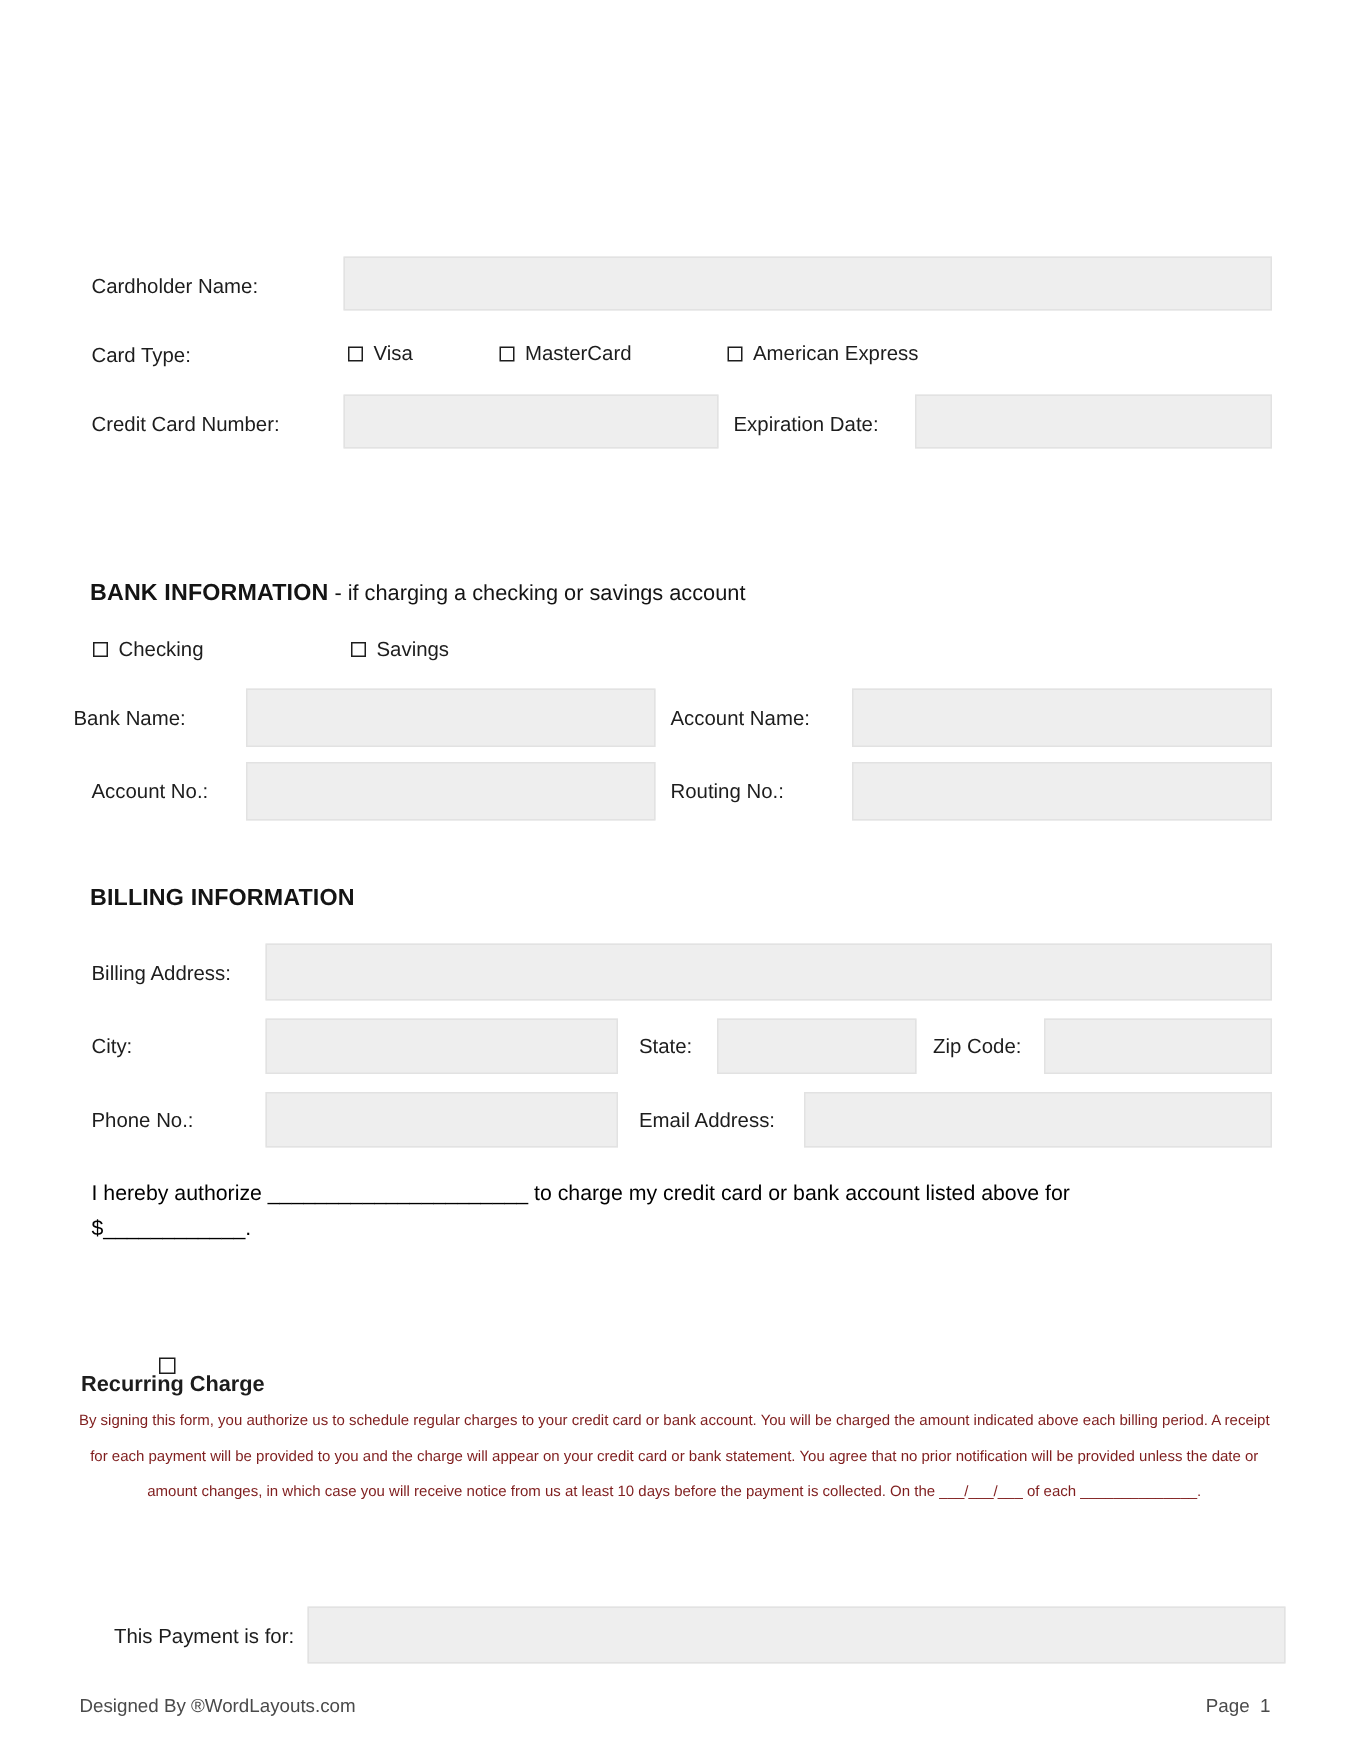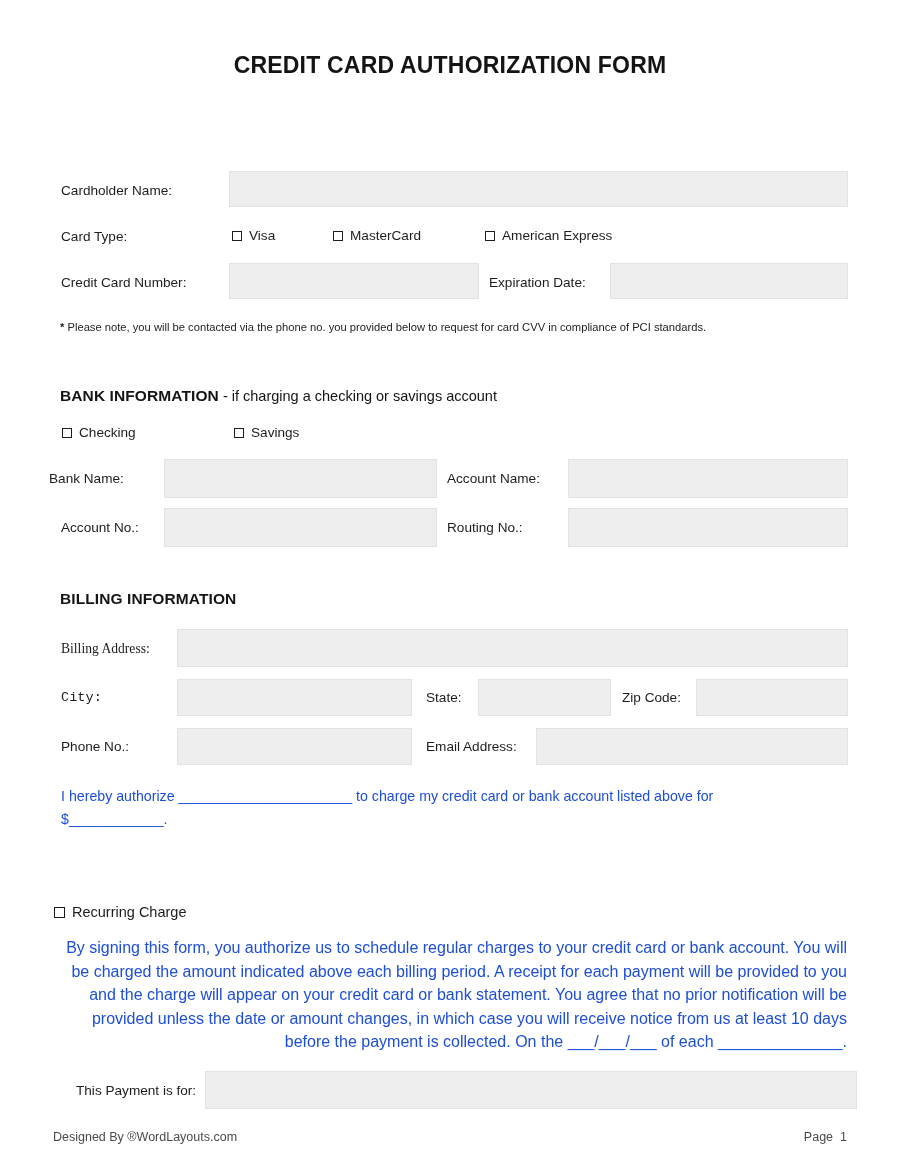--- a/index.html
+++ b/index.html
@@ -81,44 +81,44 @@
   }
   .checkitem .box {
     display: inline-block;
     width: 10px;
     height: 10px;
     border: 1.2px solid #1d1d1d;
     margin-right: 7px;
     background: #ffffff;
     flex: none;
   }
-  .checkitem.bold { font-weight: normal; font-size: 14.5px; }
+  .checkitem.bold { font-weight: bold; font-size: 14.5px; flex-direction: column; }
   .checkitem.bold .box { width: 11px; height: 11px; border-width: 1.4px; }
 
   
   .note {
     position: absolute;
     font-size: 11.2px;
     color: #242424;
     white-space: nowrap;
   }
   .note .star { font-weight: bold; }
 
   .para {
     position: absolute;
-    font-size: 16px;
+    font-size: 10px;
     line-height: 23.5px;
-    color: #1d4ed8;
-    text-align: right;
+    color: #7f1d1d;
+    text-align: center;
   }
 
   .plain-line {
     position: absolute;
     font-size: 14.2px;
-    color: #1d4ed8;
+    color: #000000;
     white-space: nowrap;
     line-height: 1;
   }
 
   
   .footer-left {
     position: absolute;
     left: 53px;
     top: 1130px;
     font-size: 12.5px;
@@ -133,21 +133,20 @@
     color: #4a4a4a;
     white-space: nowrap;
   }
   .footer-right .pg-num { margin-left: 7px; }
 </style>
 </head>
 <body>
 
 <div class="page">
 
-  <div class="doc-title">CREDIT CARD AUTHORIZATION FORM</div>
 
 
   <div class="label" style="left:61px; top:184px;">Cardholder Name:</div>
   <div class="field" style="left:229px; top:171px; width:619px; height:36px;"></div>
 
   <div class="label" style="left:61px; top:230px;">Card Type:</div>
 
   <div class="checkitem" style="left:232px; top:229px;">
     <span class="box"></span>
     <span>Visa</span>
@@ -164,23 +163,20 @@
     <span class="box"></span>
     <span>Discover</span>
   </div>
 
   <div class="label" style="left:61px; top:276px;">Credit Card Number:</div>
   <div class="field" style="left:229px; top:263px; width:250px; height:36px;"></div>
 
   <div class="label" style="left:489px; top:276px;">Expiration Date:</div>
   <div class="field" style="left:610px; top:263px; width:238px; height:36px;"></div>
 
-  <div class="note" style="left:60px; top:321px;">
-    <span class="star">*</span><span> Please note, you will be contacted via the phone no. you provided below to request for card CVV in compliance of PCI standards.</span>
-  </div>
 
   <div class="section-heading" style="left:60px; top:387px;">
     <span class="strong">BANK INFORMATION</span><span class="sub"> - if charging a checking or savings account</span>
   </div>
 
   <div class="checkitem" style="left:62px; top:426px;">
     <span class="box"></span>
     <span>Checking</span>
   </div>
   <div class="checkitem" style="left:234px; top:426px;">
@@ -197,24 +193,24 @@
   <div class="label" style="left:61px; top:521px;">Account No.:</div>
   <div class="field" style="left:164px; top:508px; width:273px; height:39px;"></div>
 
   <div class="label" style="left:447px; top:521px;">Routing No.:</div>
   <div class="field" style="left:568px; top:508px; width:280px; height:39px;"></div>
 
   <div class="section-heading" style="left:60px; top:590px;">
     <span class="strong">BILLING INFORMATION</span><span class="sub"></span>
   </div>
 
-  <div class="label" style="left:61px; top:642px;font-family:Liberation Serif, serif;">Billing Address:</div>
+  <div class="label" style="left:61px; top:642px;">Billing Address:</div>
   <div class="field" style="left:177px; top:629px; width:671px; height:38px;"></div>
 
-  <div class="label" style="left:61px; top:691px;font-family:Liberation Mono, monospace;">City:</div>
+  <div class="label" style="left:61px; top:691px;">City:</div>
   <div class="field" style="left:177px; top:679px; width:235px; height:37px;"></div>
 
   <div class="label" style="left:426px; top:691px;">State:</div>
   <div class="field" style="left:478px; top:679px; width:133px; height:37px;"></div>
 
   <div class="label" style="left:622px; top:691px;">Zip Code:</div>
   <div class="field" style="left:696px; top:679px; width:152px; height:37px;"></div>
 
   <div class="label" style="left:61px; top:740px;">Phone No.:</div>
   <div class="field" style="left:177px; top:728px; width:235px; height:37px;"></div>

